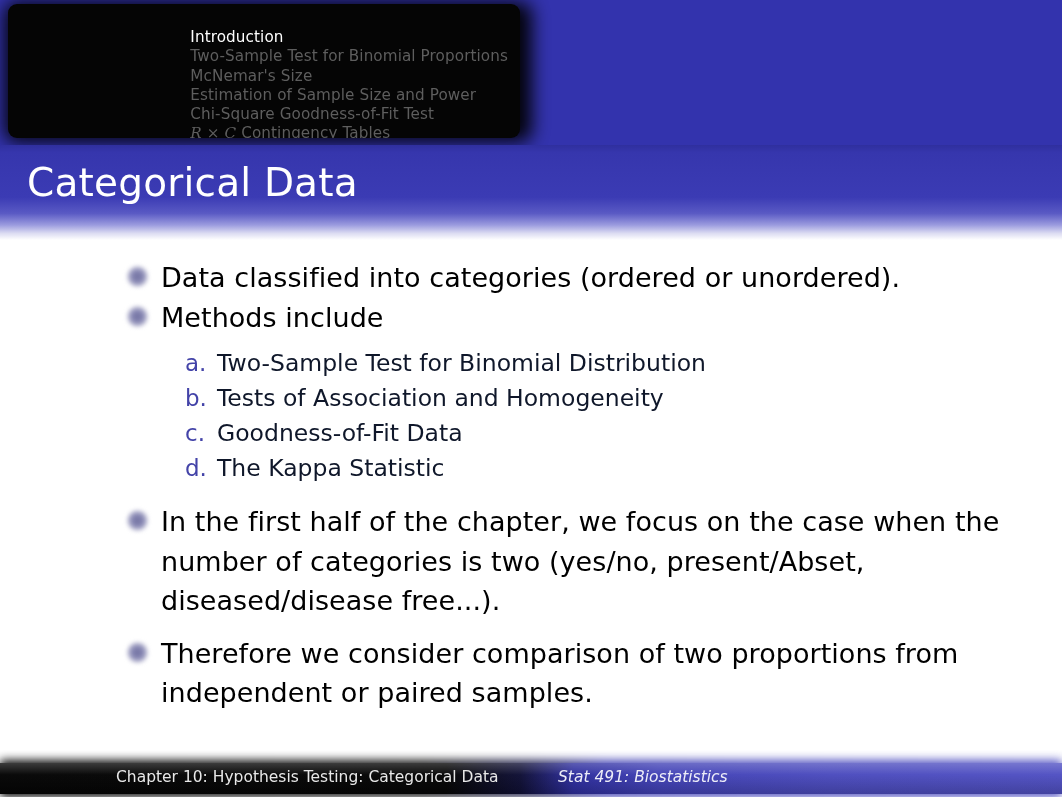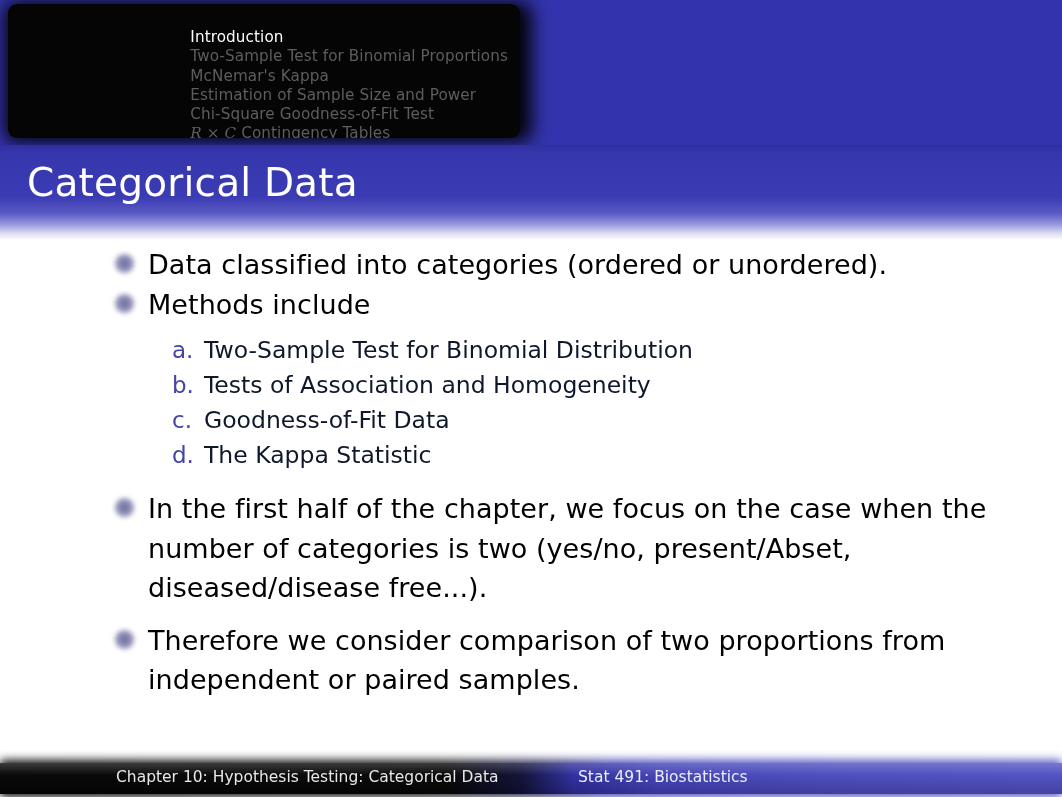--- a/index.html
+++ b/index.html
@@ -104,21 +104,21 @@
   .body-area {
     position: absolute;
     left: 0;
     top: 245px;
     width: 1062px;
     height: 500px;
   }
 
   .blist {
     list-style: none;
-    margin: 0;
+    margin: 13px;
     padding: 0;
   }
 
   .bullet-row {
     position: relative;
     padding-left: 148px;
     margin: 0 0 0 0;
   }
   .bullet-dot {
     position: absolute;
@@ -226,48 +226,49 @@
     left: 116px;
     top: 8px;
     color: #e8e8e8;
     font-size: 15.5px;
     line-height: 19px;
     white-space: nowrap;
     z-index: 2;
   }
   .footer-right {
     position: absolute;
-    left: 578px;
+    left: 558px;
     top: 8px;
     color: #ededf8;
     font-size: 15.5px;
     line-height: 19px;
     white-space: nowrap;
     z-index: 2;
+    font-style: italic;
   }
 </style>
 </head>
 <body>
 
 <div class="top-band"></div>
 
 <div class="nav-shadow"></div>
 <div class="nav-box">
   <div class="nav-list">
 
     <div class="nav-item active">
       <span>Introduction</span>
     </div>
 
     <div class="nav-item">
       <span>Two-Sample Test for Binomial Proportions</span>
     </div>
 
     <div class="nav-item">
-      <span>McNemar's Kappa</span>
+      <span>McNemar's Size</span>
     </div>
 
     <div class="nav-item">
       <span>Estimation of Sample Size and Power</span>
     </div>
 
     <div class="nav-item">
       <span>Chi-Square Goodness-of-Fit Test</span>
     </div>
 

